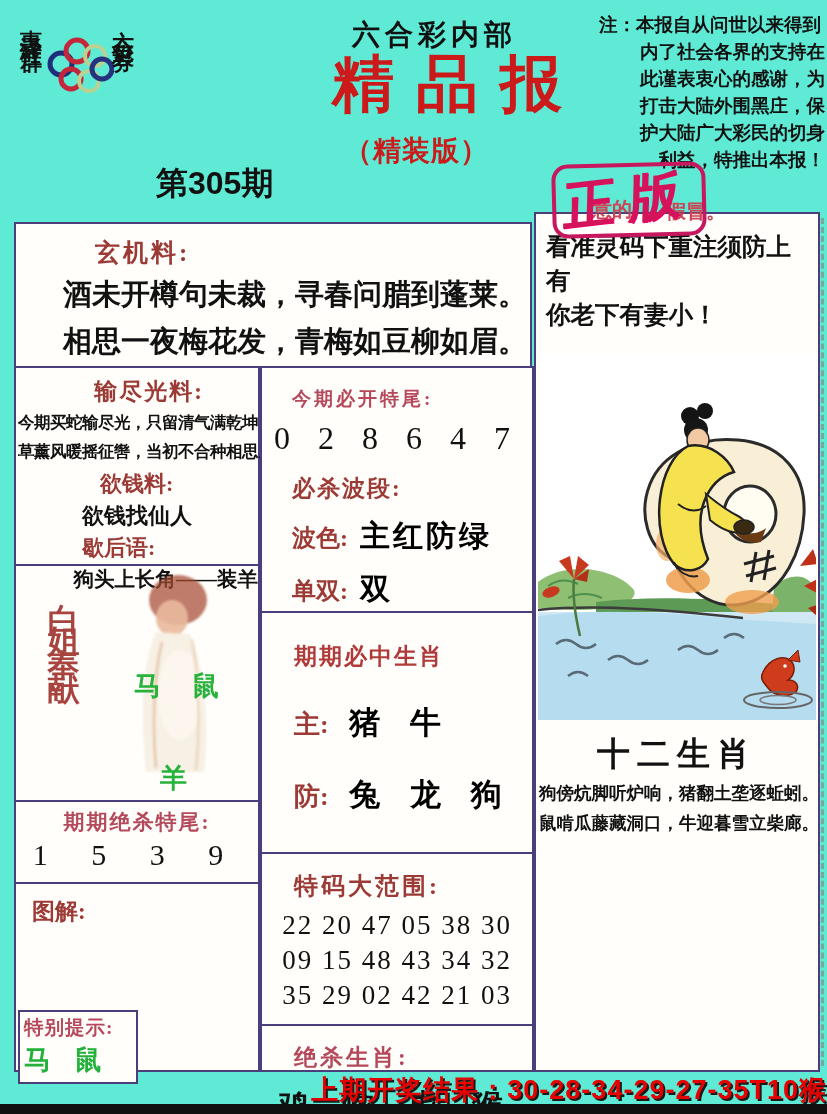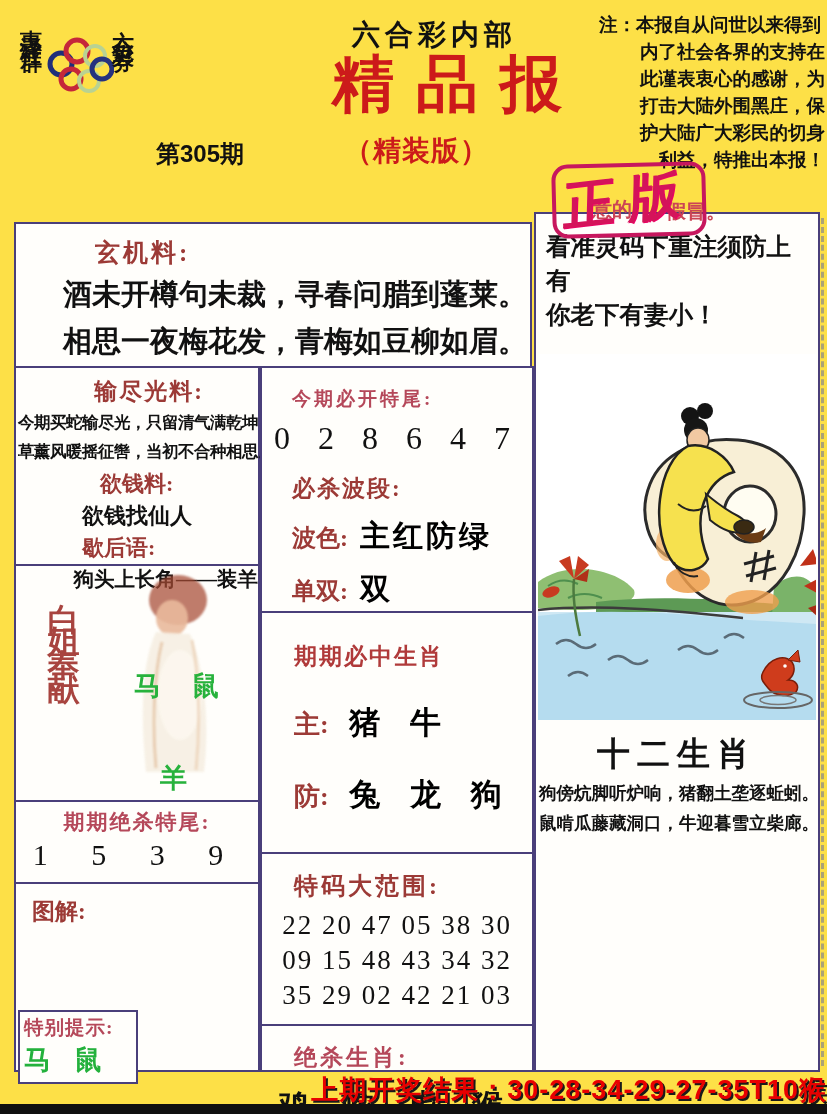--- a/index.html
+++ b/index.html
@@ -1,25 +1,25 @@
 <!DOCTYPE html>
 <html><head>
 <meta charset="utf-8">
 <style>
   html,body{margin:0;padding:0;background:#e8e8e8;}
-  #page{position:relative;width:827px;height:1114px;background:#fde047;overflow:hidden;
+  #page{position:relative;width:827px;height:1114px;background:#5eead4;overflow:hidden;
         font-family:"Liberation Serif","DejaVu Serif",serif;color:#111;}
   .abs{position:absolute;}
 
   
   .v-text{writing-mode:vertical-rl;text-orientation:upright;font-size:22px;font-weight:bold;letter-spacing:7px;}
   .title-small{left:352px;top:16px;font-size:28px;font-weight:bold;letter-spacing:5px;}
   .title-main{left:332px;top:42px;font-size:62px;font-weight:bold;color:#cc1a1a;letter-spacing:22px;white-space:nowrap;}
   .title-sub{left:344px;top:132px;font-size:28px;font-weight:bold;color:#cc1a1a;letter-spacing:1px;}
-  .issue{left:156px;top:138px;font-size:24px;font-weight:bold;font-family:"Liberation Sans","DejaVu Sans",sans-serif;}
+  .issue{left:156px;top:162px;font-size:32px;font-weight:bold;font-family:"Liberation Sans","DejaVu Sans",sans-serif;}
   .note{left:599px;top:12px;width:226px;font-size:18.5px;font-weight:bold;line-height:27px;}
   .note div{white-space:nowrap;}
   .note .cont{padding-left:38px;text-align:right;}
   .stamp-box{left:552px;top:163px;width:146px;height:66px;border:4px solid #c7175e;border-radius:16px;
              transform:rotate(-1.5deg);z-index:3;display:flex;align-items:center;justify-content:center;}
   .stamp-text{font-size:52px;font-weight:bold;color:#d4145a;transform:rotate(-5deg) skewX(-8deg);
               letter-spacing:14px;line-height:1;text-shadow:1px 1px 0 #e06;}
   .covered{color:#cc4455;font-size:20px;font-weight:bold;z-index:1;}
 
   

